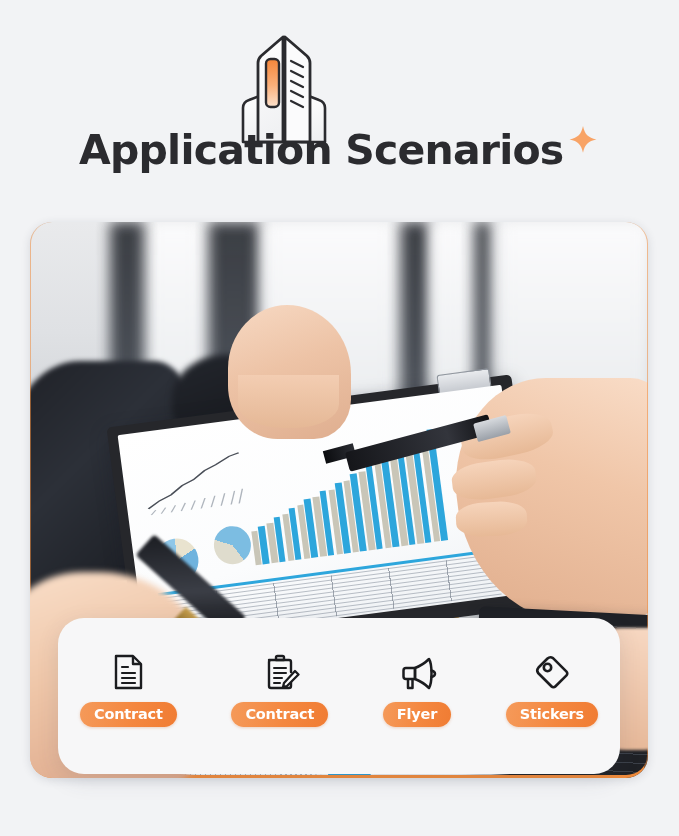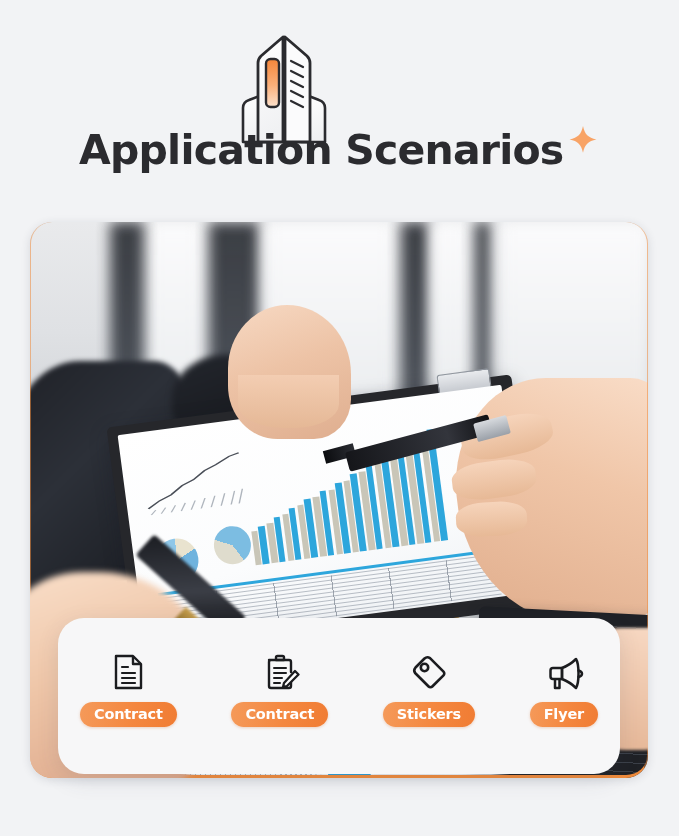--- a/index.html
+++ b/index.html
@@ -620,33 +620,33 @@
           <path d="M35 19 L38.5 22.5 L27 34 L23 35 L24 31 Z" fill="#ffffff" stroke="#1b1c1f" stroke-width="2.3" stroke-linejoin="round"></path>
         </svg>
       </span>
       <span class="badge-pill">Contract</span>
     </div>
 
 
     <div class="badge">
       <span class="badge-icon">
         <svg viewBox="0 0 40 40" width="40" height="40" aria-hidden="true">
-          <path d="M6.5 15.5 L15.5 6.5 A4.5 4.5 0 0 1 21 6.1 L34.5 19.6 A2.6 2.6 0 0 1 34.5 23.3 L23.3 34.5 A2.6 2.6 0 0 1 19.6 34.5 L6.1 21 A4.5 4.5 0 0 1 6.5 15.5 Z" fill="none" stroke="#1b1c1f" stroke-width="2.6" stroke-linejoin="round"></path>
-          <circle cx="15.5" cy="15.5" r="3.7" fill="none" stroke="#1b1c1f" stroke-width="2.6"></circle>
-        </svg>
-      </span>
-      <span class="badge-pill">Stickers</span>
-    </div>
-
-    <div class="badge">
-      <span class="badge-icon">
-        <svg viewBox="0 0 40 40" width="40" height="40" aria-hidden="true">
           <path d="M32 7 Q26 13 18 16 L18 27 Q26 30 32 36 Q34.5 32 34.5 21.5 Q34.5 11 32 7 Z" fill="none" stroke="#1b1c1f" stroke-width="2.5" stroke-linejoin="round"></path>
           <path d="M18 16 H9 A2.5 2.5 0 0 0 6.5 18.5 V24.5 A2.5 2.5 0 0 0 9 27 H18 Z" fill="none" stroke="#1b1c1f" stroke-width="2.5" stroke-linejoin="round"></path>
           <path d="M11 27 L11 36 H15.5 L15.5 27" fill="none" stroke="#1b1c1f" stroke-width="2.5" stroke-linejoin="round"></path>
           <path d="M34.5 18.5 Q38 19.5 38 21.8 Q38 24 34.5 25" fill="none" stroke="#1b1c1f" stroke-width="2.5" stroke-linecap="round"></path>
         </svg>
       </span>
       <span class="badge-pill">Flyer</span>
     </div>
 
+    <div class="badge">
+      <span class="badge-icon">
+        <svg viewBox="0 0 40 40" width="40" height="40" aria-hidden="true">
+          <path d="M6.5 15.5 L15.5 6.5 A4.5 4.5 0 0 1 21 6.1 L34.5 19.6 A2.6 2.6 0 0 1 34.5 23.3 L23.3 34.5 A2.6 2.6 0 0 1 19.6 34.5 L6.1 21 A4.5 4.5 0 0 1 6.5 15.5 Z" fill="none" stroke="#1b1c1f" stroke-width="2.6" stroke-linejoin="round"></path>
+          <circle cx="15.5" cy="15.5" r="3.7" fill="none" stroke="#1b1c1f" stroke-width="2.6"></circle>
+        </svg>
+      </span>
+      <span class="badge-pill">Stickers</span>
+    </div>
+
   </div>
 </div>
 
 </body></html>

